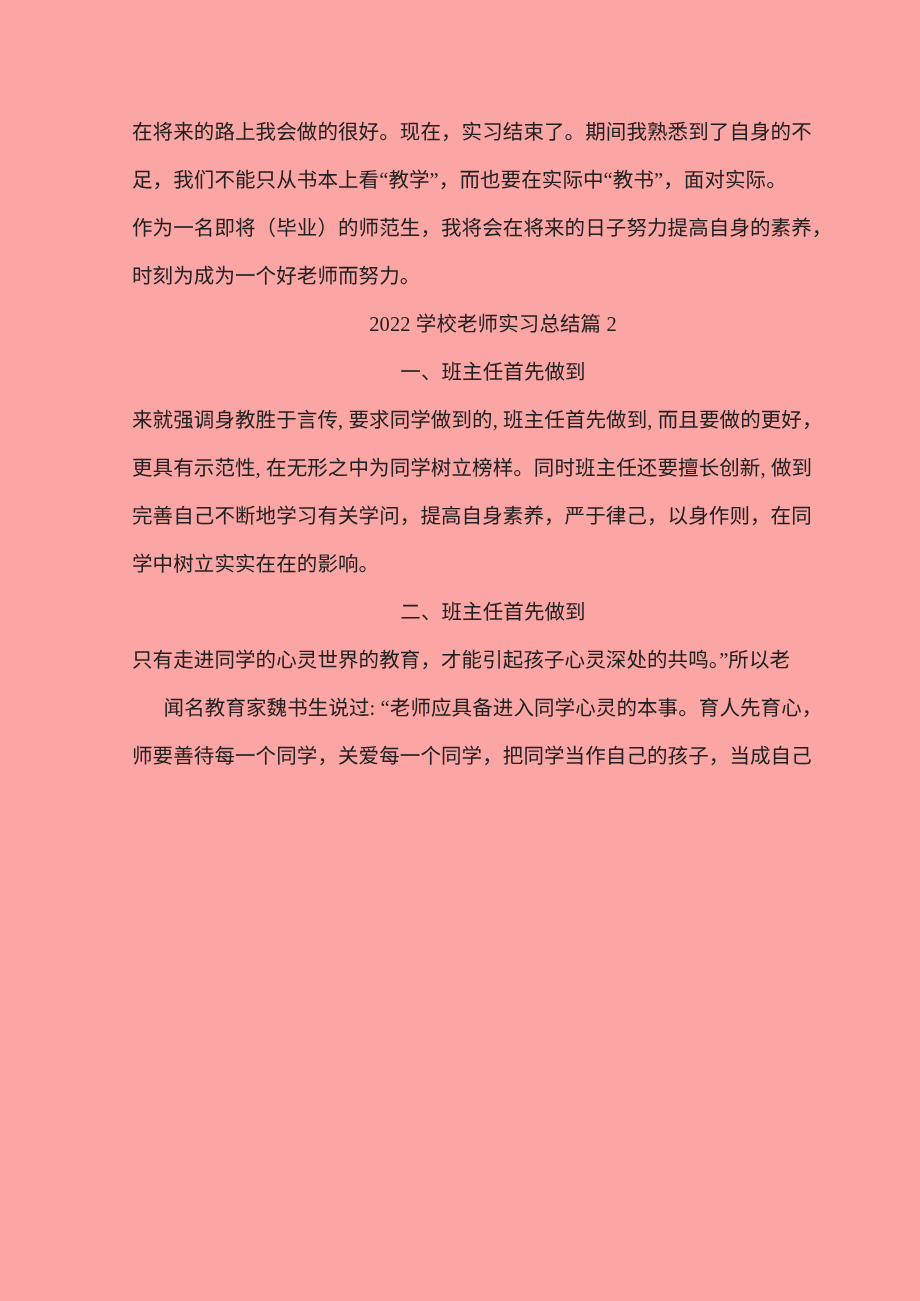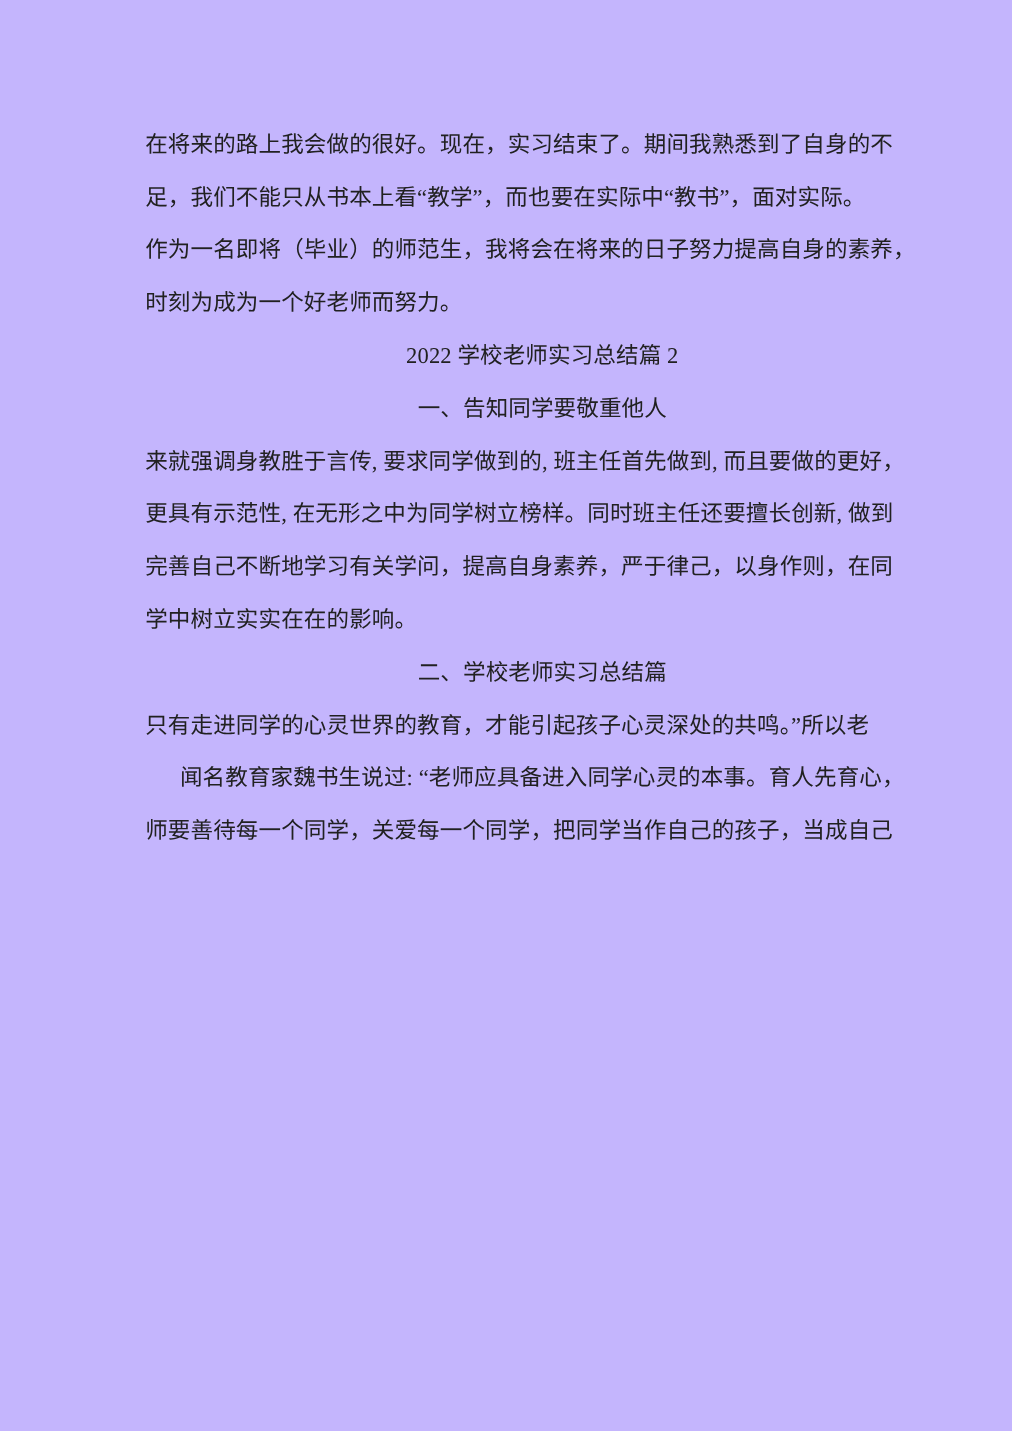--- a/index.html
+++ b/index.html
@@ -5,21 +5,21 @@
 <style>
   html, body {
     margin: 0;
     padding: 0;
     background: #ffffff;
   }
   .page {
     position: relative;
     width: 920px;
     height: 1301px;
-    background: #c4b5fd;
+    background: #fca5a5;
     overflow: hidden;
   }
   .text-block {
     position: absolute;
     left: 132px;
     top: 108px;
     width: 700px;
   }
   .paragraph {
     margin: 0;
@@ -48,30 +48,30 @@
   <div class="paragraph">
         <div class="line">在将来的路上我会做的很好。现在，实习结束了。期间我熟悉到了自身的不</div>
         <div class="line">足，我们不能只从书本上看“教学”，而也要在实际中“教书”，面对实际。</div>
         <div class="line">作为一名即将（毕业）的师范生，我将会在将来的日子努力提高自身的素养，</div>
         <div class="line">时刻为成为一个好老师而努力。</div>
       </div>
       <div class="paragraph">
         <div class="line indent">2022 学校老师实习总结篇 2</div>
       </div>
       <div class="paragraph">
-        <div class="line indent">一、告知同学要敬重他人</div>
+        <div class="line indent">一、班主任首先做到</div>
       </div>
       <div class="paragraph">
         <div class="line">来就强调身教胜于言传, 要求同学做到的, 班主任首先做到, 而且要做的更好，</div>
         <div class="line">更具有示范性, 在无形之中为同学树立榜样。同时班主任还要擅长创新, 做到</div>
         <div class="line">完善自己不断地学习有关学问，提高自身素养，严于律己，以身作则，在同</div>
         <div class="line">学中树立实实在在的影响。</div>
       </div>
       <div class="paragraph">
-        <div class="line indent">二、学校老师实习总结篇</div>
+        <div class="line indent">二、班主任首先做到</div>
       </div>
       <div class="paragraph">
         <div class="line">只有走进同学的心灵世界的教育，才能引起孩子心灵深处的共鸣。”所以老</div>
         <div class="line indent">闻名教育家魏书生说过: “老师应具备进入同学心灵的本事。育人先育心，</div>
         <div class="line">师要善待每一个同学，关爱每一个同学，把同学当作自己的孩子，当成自己</div>
       </div>
     </div>
 </div>
 
 </body></html>

